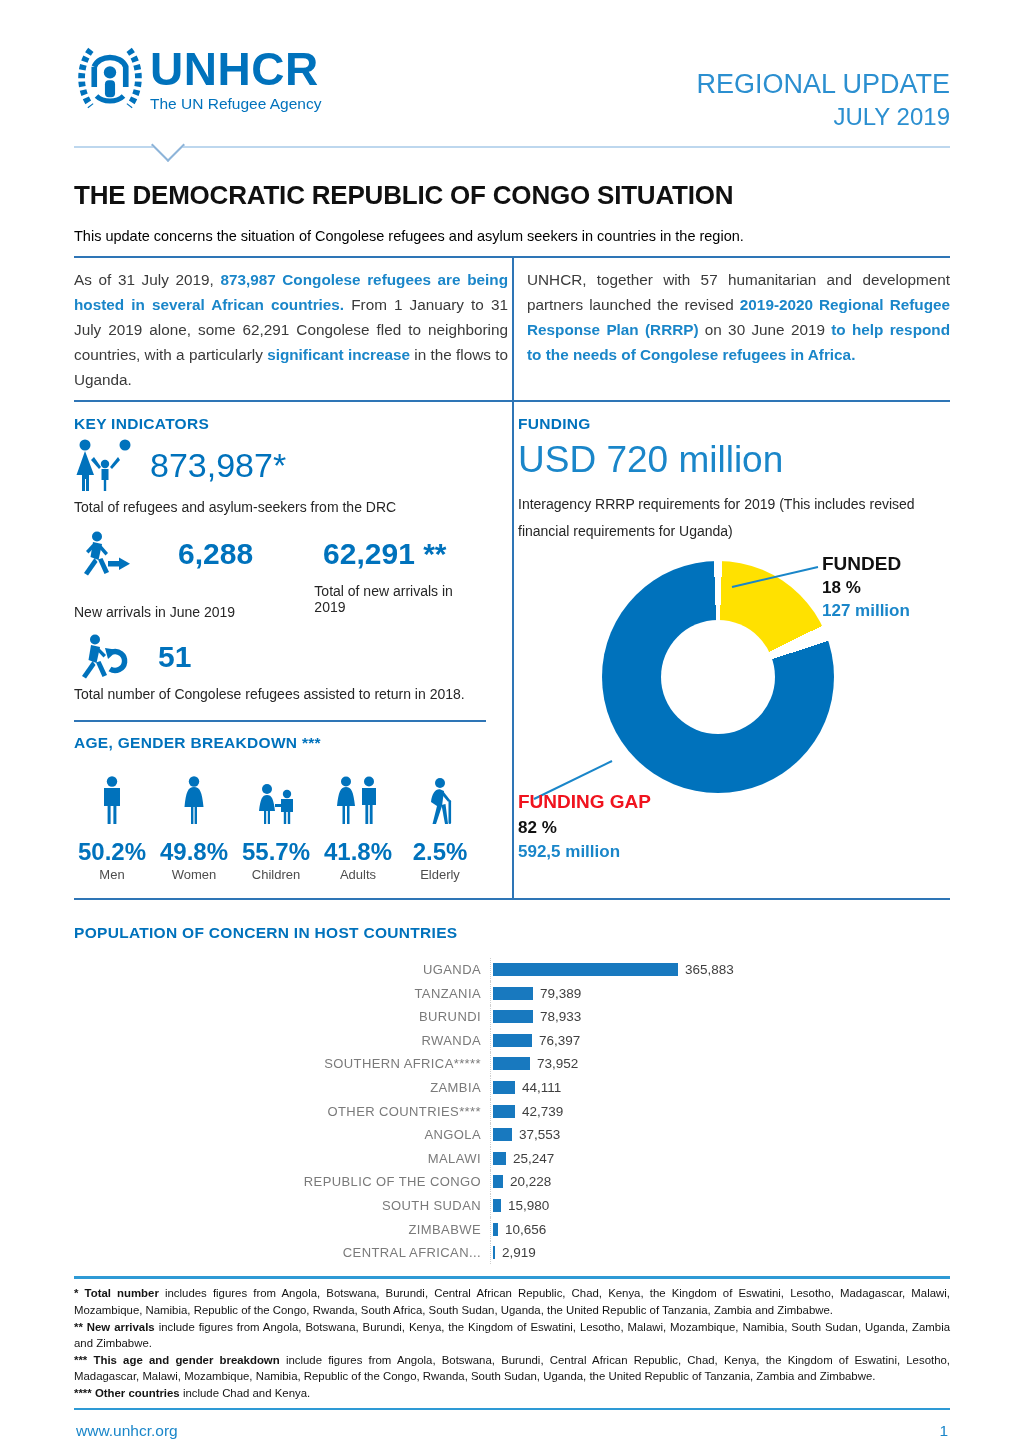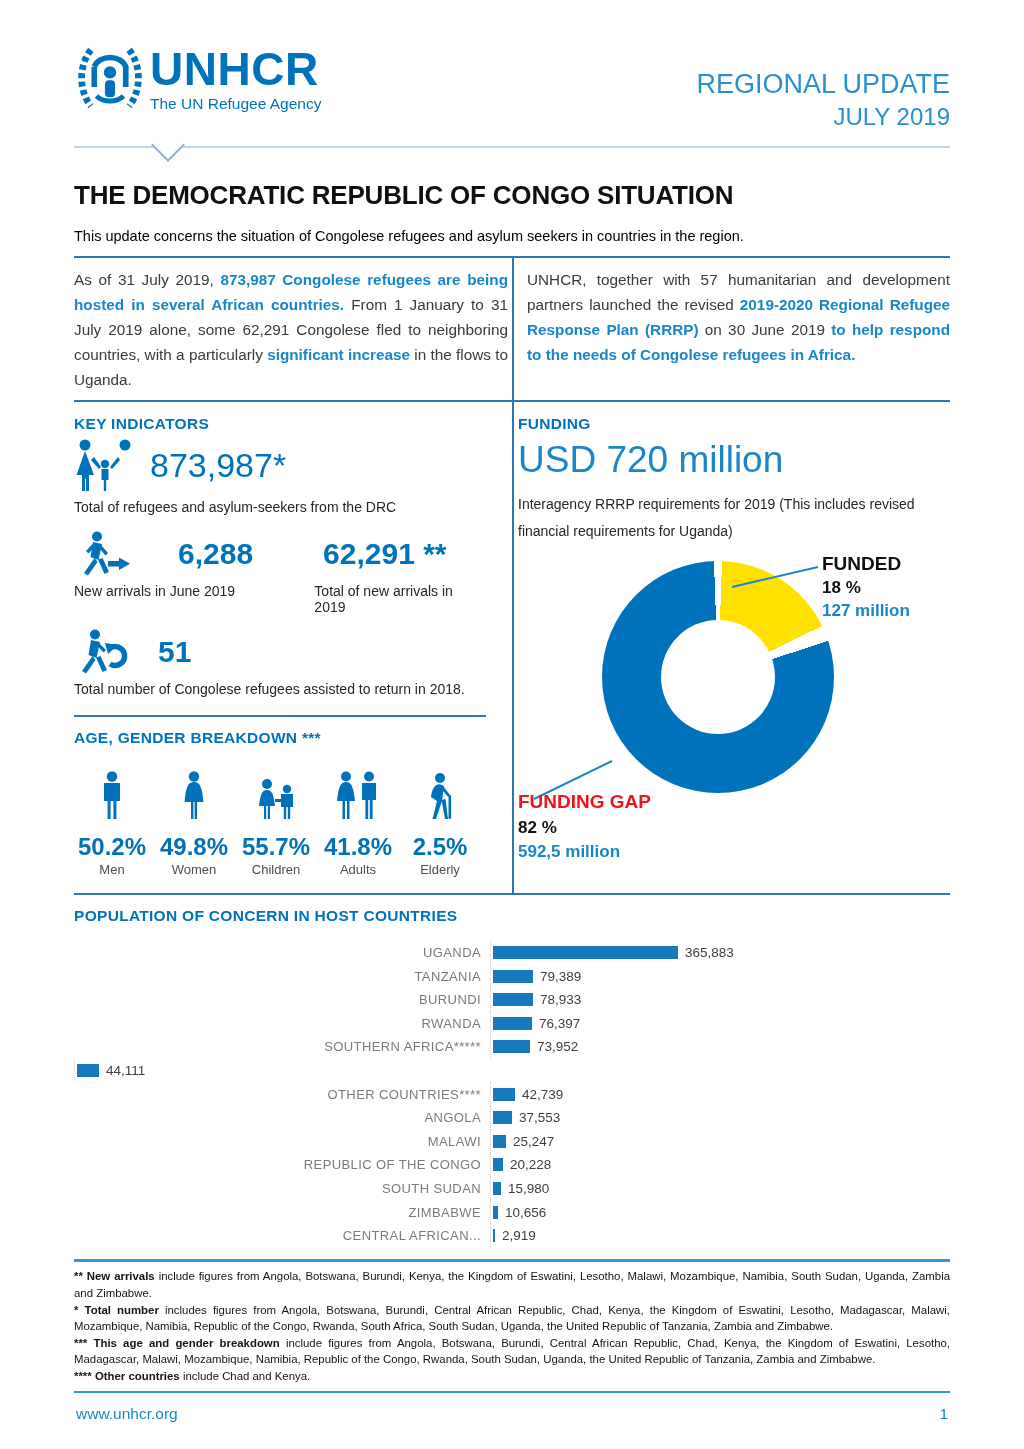--- a/index.html
+++ b/index.html
@@ -36,21 +36,21 @@
   .col-right { width:50%; border-left:2px solid #2E75B6; padding:13px 0 0 4px; }
   .section-heading { color:#0072BC; font-weight:bold; font-size:15.5px; letter-spacing:0.3px; margin:0 0 6px; }
   .ki-total { display:flex; align-items:center; gap:12px; margin-top:6px; }
   .ki-big   { font-size:34px; font-weight:normal; color:#0072BC; }
   .ki-caption { font-size:14px; color:#262626; margin:6px 0 16px; }
   .ki-row2 { display:flex; align-items:center; gap:8px; margin-top:4px; }
   .ki-mid { font-size:30px; font-weight:bold; color:#0072BC; }
   .ki-row2 .v1 { margin-left:38px; }
   .ki-row2 .v2 { margin-left:62px; }
   .ki-subrow { display:flex; font-size:14px; color:#262626; margin:6px 0 14px; }
-  .ki-subrow .c1 { width:243px; }
+  .ki-subrow .c1 { width:243px;margin-top:21px; }
   .ki-row3 { display:flex; align-items:center; gap:26px; margin-top:6px; }
   .left-rule { border:none; border-top:2px solid #2E75B6; margin:18px 0 12px; }
   .ag-groups { display:flex; justify-content:space-between; padding:16px 10px 0 2px; }
   .ag { text-align:center; min-width:72px; }
   .ag-icon { height:52px; display:flex; align-items:flex-end; justify-content:center; }
   .ag-pct { font-size:24px; font-weight:bold; color:#0072BC; margin-top:12px; }
   .ag-label { font-size:13px; color:#4d4d4d; margin-top:1px; }
   
   .funding-amount { font-size:37px; color:#1A86C9; margin:6px 0 10px; }
   .funding-caption { font-size:14px; color:#262626; line-height:1.95; max-width:402px; }
@@ -58,21 +58,21 @@
   .donut { position:absolute; left:84px; top:12px; width:232px; height:232px; border-radius:50%; }
   .donut-hole { position:absolute; left:59px; top:59px; width:114px; height:114px; border-radius:50%; background:#ffffff; }
   .leader-lines { position:absolute; left:0; top:0; width:100%; height:100%; pointer-events:none; }
   .funded-block { position:absolute; left:304px; top:2px; line-height:1.35; }
   .funded-title { font-size:19px; font-weight:bold; color:#111; }
   .funded-pct   { font-size:17px; font-weight:bold; color:#111; }
   .funded-amt   { font-size:17px; font-weight:bold; color:#1A86C9; }
   .gap-block { position:absolute; left:0px; top:240px; line-height:1.4; }
   .gap-title { font-size:19px; font-weight:bold; color:#F0131E; }
   
-  .population { padding-top:12px; }
+  .population { padding-top:24px; }
   .bar-chart { margin-top:16px; }
   .bar-row { display:flex; align-items:center; height:23.6px; }
   .bar-label { width:416px; text-align:right; font-size:13px; color:#7a7a7a; letter-spacing:0.4px; padding-right:9px; white-space:nowrap; }
   .bar-track { display:flex; align-items:center; height:100%; border-left:1px dotted #cfcfcf; padding-left:2px; flex:1; }
   .bar { height:13px; flex:none; }
   .bar-value { font-size:13.5px; color:#3f3f3f; margin-left:7px; }
   
   .footnotes { border-top:3px solid #2E9AD5; border-bottom:2px solid #2E9AD5; margin-top:12px;
                padding:6px 0 7px; font-size:11.4px; line-height:1.45; color:#141414; text-align:justify; }
   .fn b { font-weight:bold; }
@@ -299,20 +299,21 @@
           </span>
         </div>
         <div class="bar-row">
           <span class="bar-label">SOUTHERN AFRICA*****</span>
           <span class="bar-track">
             <span class="bar" style="width: 37px; background: rgb(24, 121, 191);"></span>
             <span class="bar-value">73,952</span>
           </span>
         </div>
         <div class="bar-row">
+          <span class="bar-label">ZAMBIA</span>
           <span class="bar-track">
             <span class="bar" style="width: 22px; background: rgb(24, 121, 191);"></span>
             <span class="bar-value">44,111</span>
           </span>
         </div>
         <div class="bar-row">
           <span class="bar-label">OTHER COUNTRIES****</span>
           <span class="bar-track">
             <span class="bar" style="width: 22px; background: rgb(24, 121, 191);"></span>
             <span class="bar-value">42,739</span>
@@ -357,22 +358,22 @@
           <span class="bar-label">CENTRAL AFRICAN...</span>
           <span class="bar-track">
             <span class="bar" style="width: 2px; background: rgb(24, 121, 191);"></span>
             <span class="bar-value">2,919</span>
           </span>
         </div>
       </div>
   </section>
 
   <section class="footnotes">
+    <div class="fn"><b>* Total number</b><span> includes figures from Angola, Botswana, Burundi, Central African Republic, Chad, Kenya, the Kingdom of Eswatini, Lesotho, Madagascar, Malawi, Mozambique, Namibia, Republic of the Congo, Rwanda, South Africa, South Sudan, Uganda, the United Republic of Tanzania, Zambia and Zimbabwe.</span></div>
     <div class="fn"><b>** New arrivals</b><span> include figures from Angola, Botswana, Burundi, Kenya, the Kingdom of Eswatini, Lesotho, Malawi, Mozambique, Namibia, South Sudan, Uganda, Zambia and Zimbabwe.</span></div>
-    <div class="fn"><b>* Total number</b><span> includes figures from Angola, Botswana, Burundi, Central African Republic, Chad, Kenya, the Kingdom of Eswatini, Lesotho, Madagascar, Malawi, Mozambique, Namibia, Republic of the Congo, Rwanda, South Africa, South Sudan, Uganda, the United Republic of Tanzania, Zambia and Zimbabwe.</span></div>
     <div class="fn"><b>*** This age and gender breakdown</b><span> include figures from Angola, Botswana, Burundi, Central African Republic, Chad, Kenya, the Kingdom of Eswatini, Lesotho, Madagascar, Malawi, Mozambique, Namibia, Republic of the Congo, Rwanda, South Sudan, Uganda, the United Republic of Tanzania, Zambia and Zimbabwe.</span></div>
     <div class="fn"><b>**** Other countries</b><span> include Chad and Kenya.</span></div>
   </section>
 
   <footer class="page-footer">
     <a href="#">www.unhcr.org</a>
     <span>1</span>
   </footer>
 
 </div>

